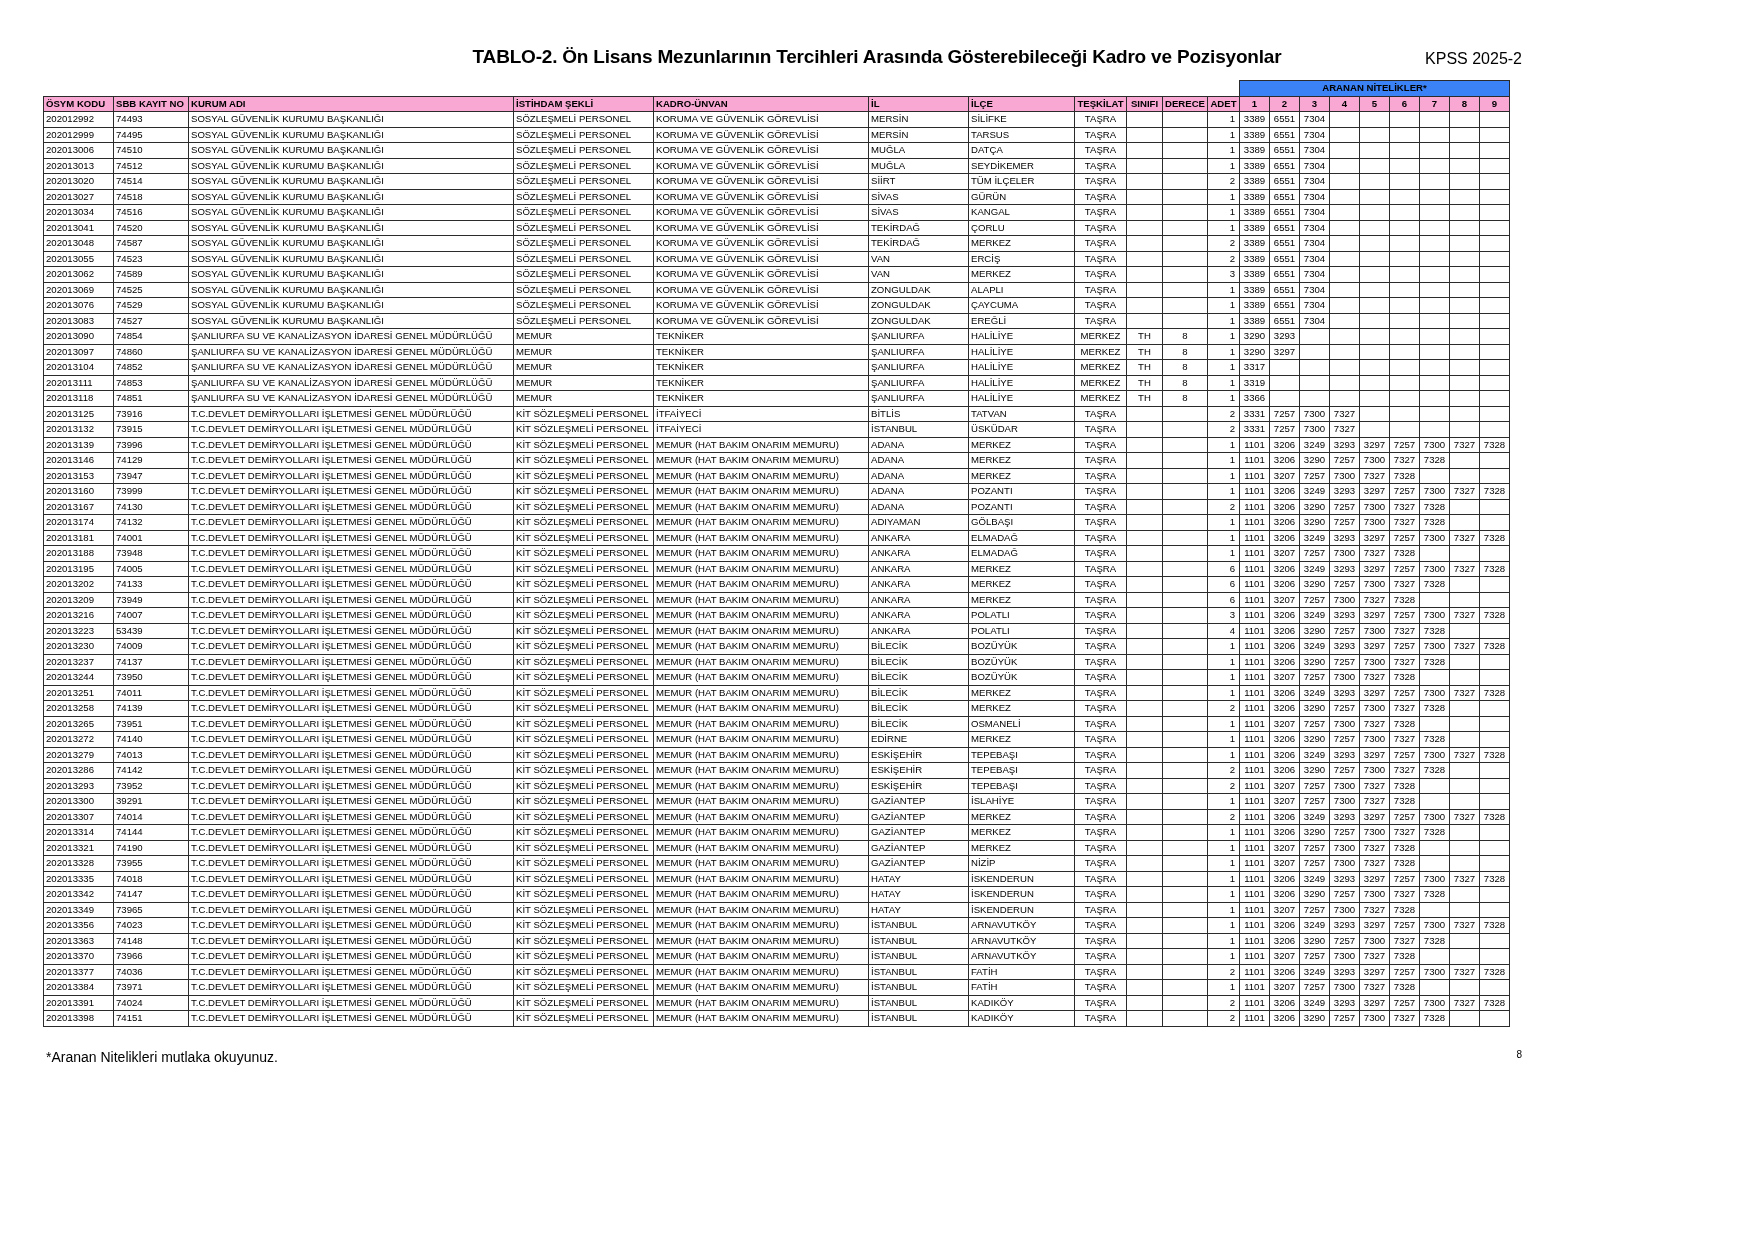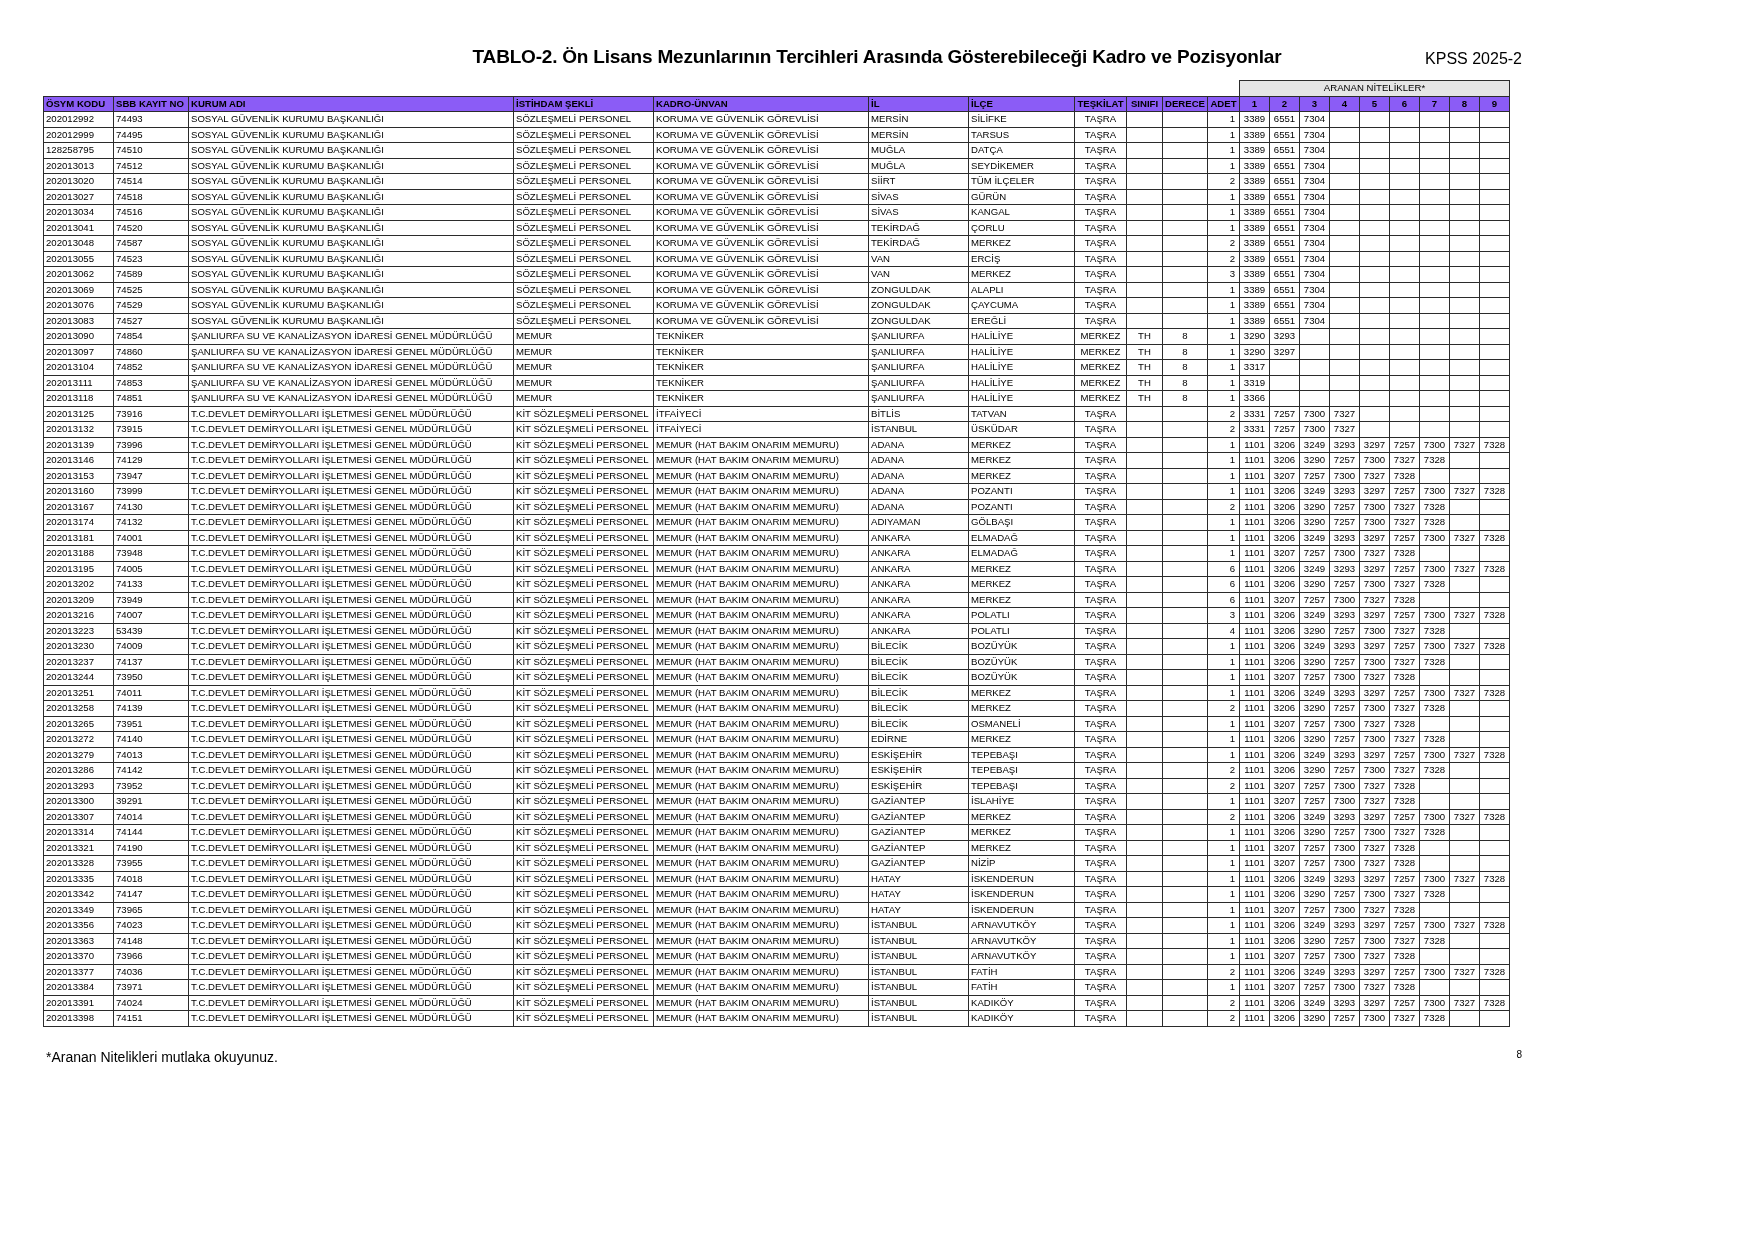--- a/index.html
+++ b/index.html
@@ -2,26 +2,26 @@
 <html><head>
 <meta charset="utf-8">
 <style>
   html, body { margin:0; padding:0; background:#ffffff; }
   body { width:1754px; height:1240px; position:relative; font-family:"Liberation Sans", sans-serif; color:#000; overflow:hidden; }
   .title { position:absolute; top:46px; left:0; width:1754px; text-align:center; font-size:19px; font-weight:bold; letter-spacing:-0.2px; }
   .kpss { position:absolute; top:50px; right:232px; font-size:16px; }
   .tbl-wrap { position:absolute; left:43px; top:80px; }
   table { border-collapse:collapse; table-layout:fixed; font-size:9.6px; }
   td, th { border:1px solid #2b2b2b; padding:0 2px; height:14.5px; white-space:nowrap; overflow:hidden; line-height:14.5px; }
-  th { background:#8b5cf6; font-weight:bold; text-align:left; }
+  th { background:#f9a8d4; font-weight:bold; text-align:left; }
   th.c, td.c { text-align:center; }
   td.r { text-align:right; padding-right:4px; }
   td.q { text-align:center; padding:0 1px; }
   .blank { border:none; background:transparent; }
-  .group-hdr { background:#e5e5e5; text-align:center; font-weight:normal; }
+  .group-hdr { background:#3b82f6; text-align:center; font-weight:bold; }
   .footer-note { position:absolute; left:46px; top:1049px; font-size:14px; }
   .page-num { position:absolute; right:232px; top:1049px; font-size:10px; }
 </style>
 </head>
 <body>
 
 <div class="title">TABLO-2. Ön Lisans Mezunlarının Tercihleri Arasında Gösterebileceği Kadro ve Pozisyonlar</div>
 <div class="kpss">KPSS 2025-2</div>
 
 <div class="tbl-wrap">
@@ -115,21 +115,21 @@
           <td class="q">6551</td>
           <td class="q">7304</td>
           <td class="q"></td>
           <td class="q"></td>
           <td class="q"></td>
           <td class="q"></td>
           <td class="q"></td>
           <td class="q"></td>
         </tr>
         <tr>
-          <td>128258795</td>
+          <td>202013006</td>
           <td>74510</td>
           <td>SOSYAL GÜVENLİK KURUMU BAŞKANLIĞI</td>
           <td>SÖZLEŞMELİ PERSONEL</td>
           <td>KORUMA VE GÜVENLİK GÖREVLİSİ</td>
           <td>MUĞLA</td>
           <td>DATÇA</td>
           <td class="c">TAŞRA</td>
           <td class="c"></td>
           <td class="c"></td>
           <td class="r">1</td>

